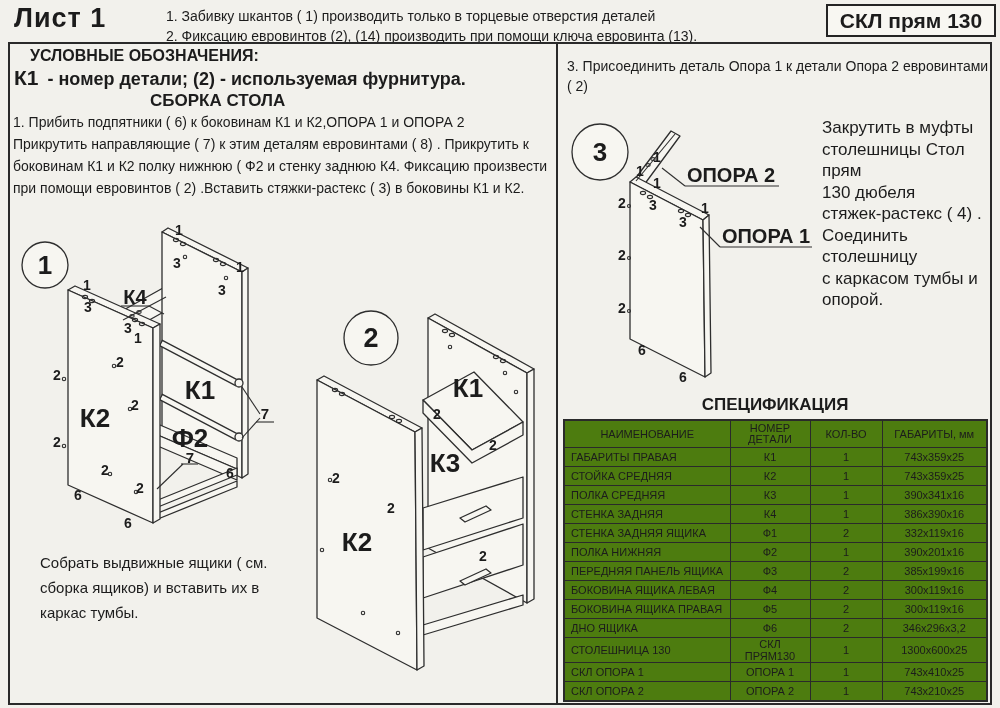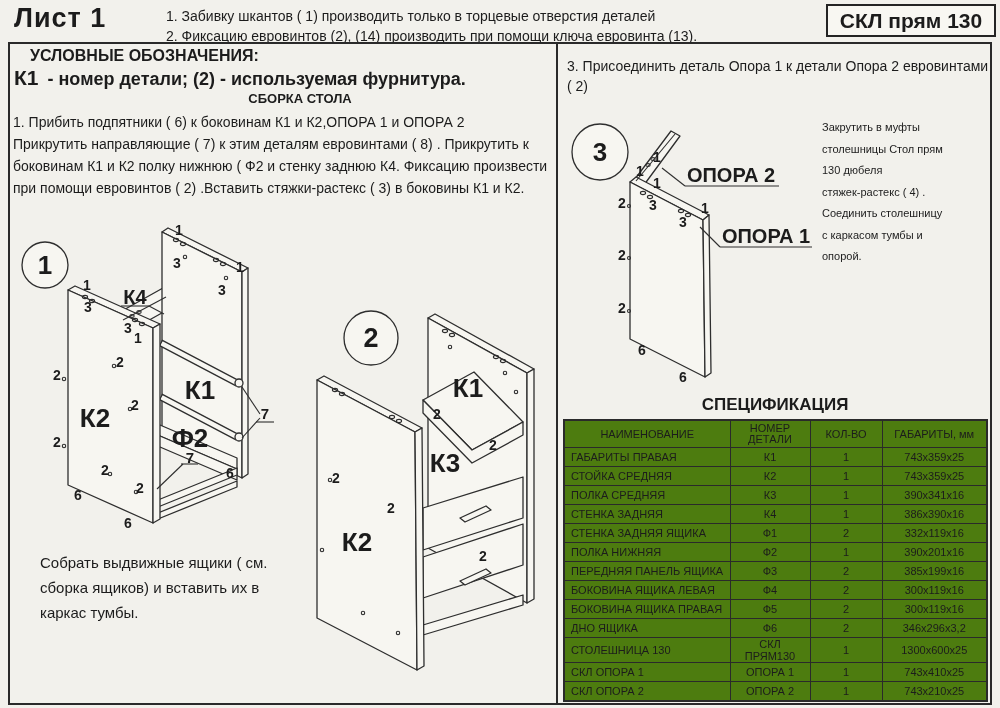--- a/index.html
+++ b/index.html
@@ -11,26 +11,26 @@
   .head-notes{left:166px;top:7px;font-size:14px;line-height:19.5px;width:580px;}
   .code-box{left:826px;top:4px;width:166px;height:29px;border:2px solid #242424;
             background:#f8f7f2;display:flex;align-items:center;justify-content:center;
             font-size:21px;font-weight:bold;}
   .main-frame{left:8px;top:42px;width:980px;height:659px;border:2px solid #2a2a2a;}
   .vdivider{left:556px;top:42px;width:2px;height:663px;background:#2a2a2a;}
   .legend-title{left:30px;top:47px;font-size:16px;font-weight:bold;}
   .legend-row{left:14px;top:66px;display:flex;align-items:baseline;gap:9px;}
   .legend-sym{font-size:21px;font-weight:bold;}
   .legend-desc{font-size:18px;font-weight:bold;}
-  .assembly-title{left:150px;top:91px;width:300px;text-align:center;font-size:13px;font-weight:bold;}
+  .assembly-title{left:150px;top:91px;width:300px;text-align:left;font-size:17px;font-weight:bold;}
   .step1{left:13px;top:111px;width:548px;font-size:14px;line-height:22px;}
   .step2{left:296px;top:159px;width:260px;font-size:14px;line-height:22px;}
   .step3{left:567px;top:56px;width:424px;font-size:14px;line-height:20px;}
   .note-drawers{left:40px;top:550px;width:260px;font-size:15px;line-height:25px;}
-  .note-top{left:822px;top:117px;width:172px;font-size:11px;line-height:21.5px;}
+  .note-top{left:822px;top:117px;width:172px;font-size:17px;line-height:21.5px;}
   .spec-title{left:635px;top:395px;width:280px;text-align:center;font-size:17px;font-weight:bold;}
   .diagram{position:absolute;}
   .diagram svg{position:absolute;left:0;top:0;}
   .dlbl{position:absolute;transform:translate(-50%,-50%);font-size:14px;font-weight:bold;
         white-space:nowrap;color:#1c1c1c;line-height:1;}
   table.spec{position:absolute;left:563px;top:419px;width:423px;border-collapse:collapse;
              table-layout:fixed;background:#4d7c0f;border:2px solid #2a2a2a;}
   table.spec th{border:1px solid #2a2a2a;font-size:11px;font-weight:normal;height:26px;
                 text-align:center;white-space:pre-line;line-height:11px;padding:0 2px;}
   table.spec td{border:1px solid #2a2a2a;font-size:11px;height:18px;padding:0 3px;text-align:center;}

